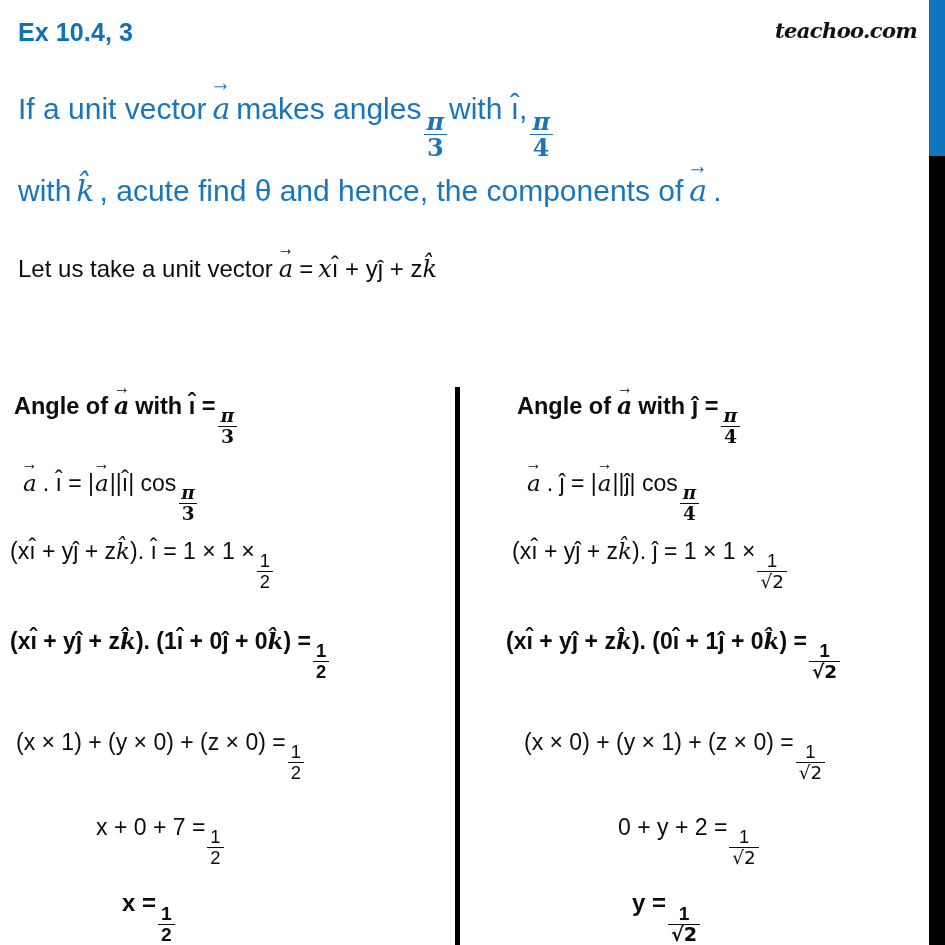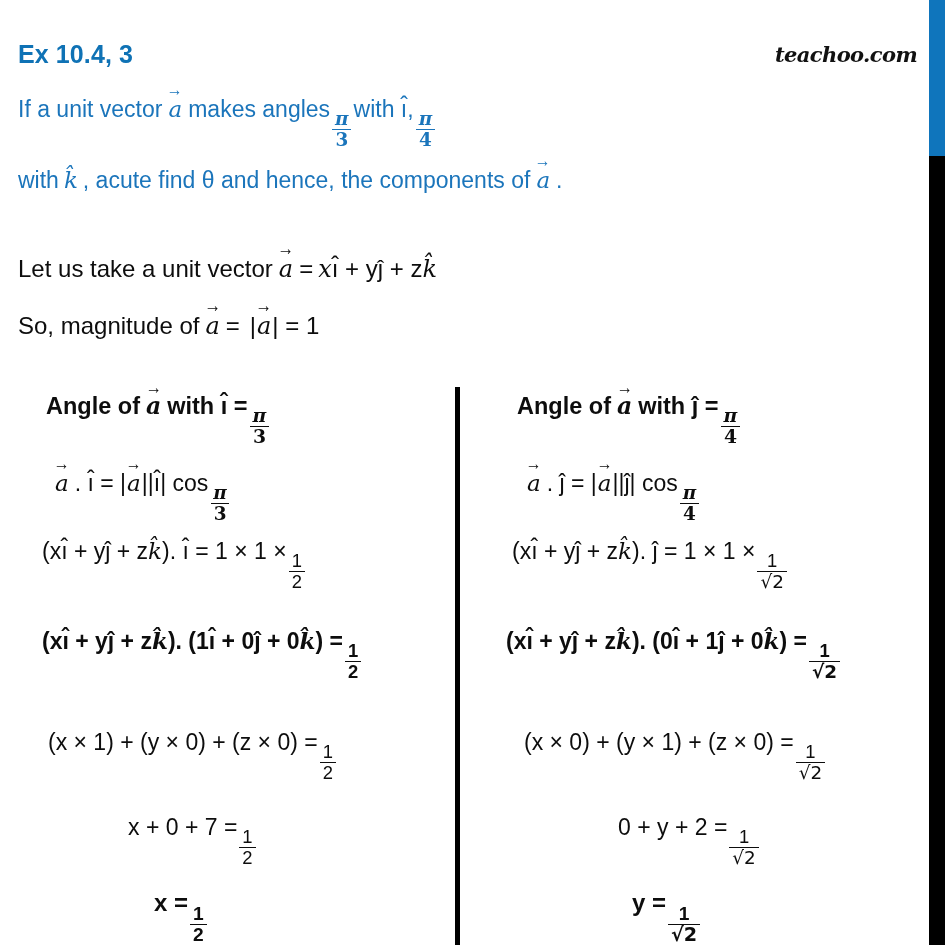--- a/index.html
+++ b/index.html
@@ -23,26 +23,25 @@
     position: absolute;
     right: 0;
     width: 16px;
   }
   .edge-blue { top: 0; height: 156px; background: #0F75BC; }
   .edge-black { top: 156px; bottom: 0; background: #000000; }
 
   
   .header {
     position: absolute;
-    top: 34px;
+    top: 18px;
     left: 18px;
     right: 28px;
     height: 40px;
     display: flex;
-    align-items: center;
     justify-content: space-between;
   }
   .ex-title {
     color: #0F72B5;
     font-size: 25px;
     font-weight: bold;
     letter-spacing: .1px;
   }
   .brand {
     color: #111111;
@@ -53,21 +52,21 @@
     letter-spacing: -.6px;
   }
 
   
   .question {
     position: absolute;
     top: 78px;
     left: 18px;
     width: 900px;
     color: #1B75BB;
-    font-size: 23px;
+    font-size: 30px;
     line-height: 62px;
   }
   .question .ln { display: block; white-space: nowrap; }
 
   
   .stmt {
     position: absolute;
     left: 18px;
     color: #0d0d0d;
     font-size: 24px;
@@ -94,21 +93,21 @@
   .col-left  { left: 0;   width: 452px; }
   .col-right { left: 462px; width: 468px; }
 
   .row {
     position: absolute;
     left: 0;
     width: 100%;
     white-space: nowrap;
     font-size: 23px;
   }
-  .col-left  .row { padding-left: 14px; box-sizing: border-box; margin-left: 32px; }
+  .col-left  .row { padding-left: 14px; box-sizing: border-box; }
   .col-right .row { padding-left: 10px; box-sizing: border-box; }
 
   .row.heading { font-weight: bold; font-size: 23.5px; }
   .row.bold    { font-weight: bold; font-size: 24px; }
 
   
   .r0 { top: 0px;   }
   .r1 { top: 78px;  }
   .r2 { top: 146px; }
   .r3 { top: 235px; font-weight: bold; }
@@ -202,23 +201,20 @@
           <span class="num">π</span>
           <span class="den">4</span>
         </span></span>
     <span class="ln"><span>with</span><span class="sp"></span><span class="ital">k̂</span><span class="sp"></span><span>, acute find θ and hence, the components of</span><span class="sp"></span><span class="vec">a</span><span class="sp"></span><span>.</span></span>
   </div>
 
   <div class="stmt stmt-1">
     <span>Let us take a unit vector</span><span class="sp"></span><span class="vec">a</span><span class="sp"></span><span>=</span><span class="sp"></span><span class="ital">x</span><span>ı̂ + yĵ + z</span><span class="ital">k̂</span>
   </div>
 
-  <div class="stmt stmt-2">
-    <span>So, magnitude of</span><span class="sp"></span><span class="vec">a</span><span class="sp"></span><span>=</span><span class="sp"></span><span class="sp"></span><span>|</span><span class="vec">a</span><span>| = 1</span>
-  </div>
 
   <div class="divider"></div>
 
   <div class="col col-left">
 
     <div class="row heading r0">
       <span>Angle of</span><span class="sp"></span><span class="vec b">a</span><span class="sp"></span><span>with ı̂ =</span><span class="frac pi">
           <span class="num">π</span>
           <span class="den">3</span>
         </span>

